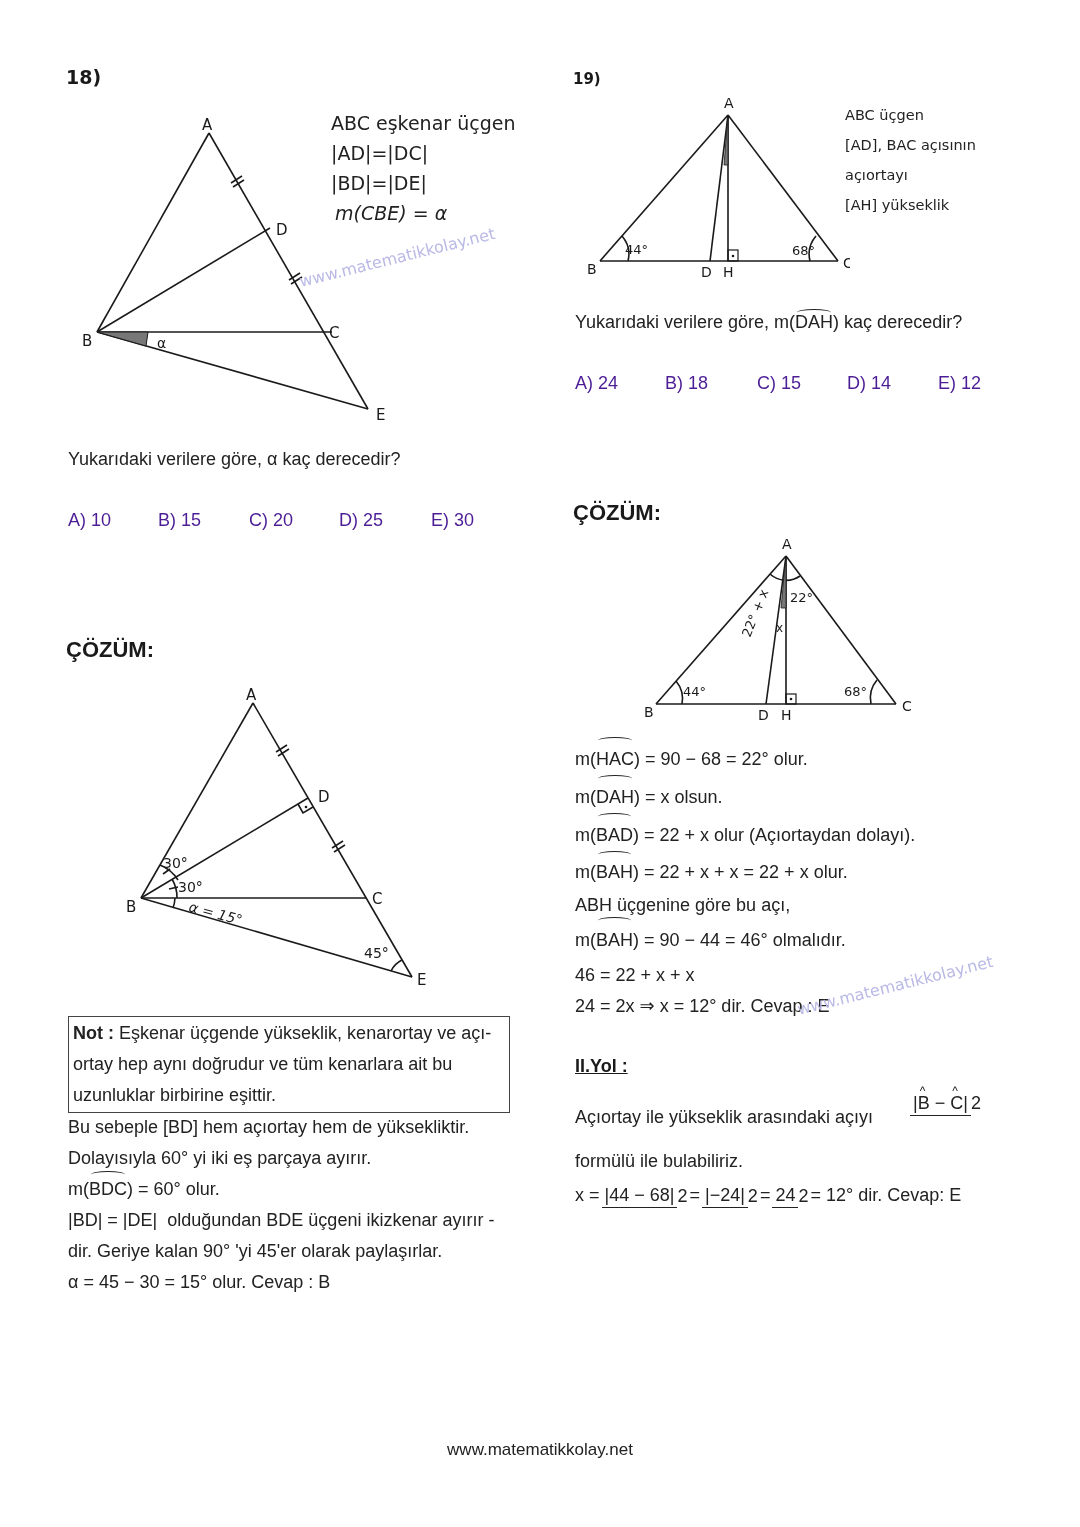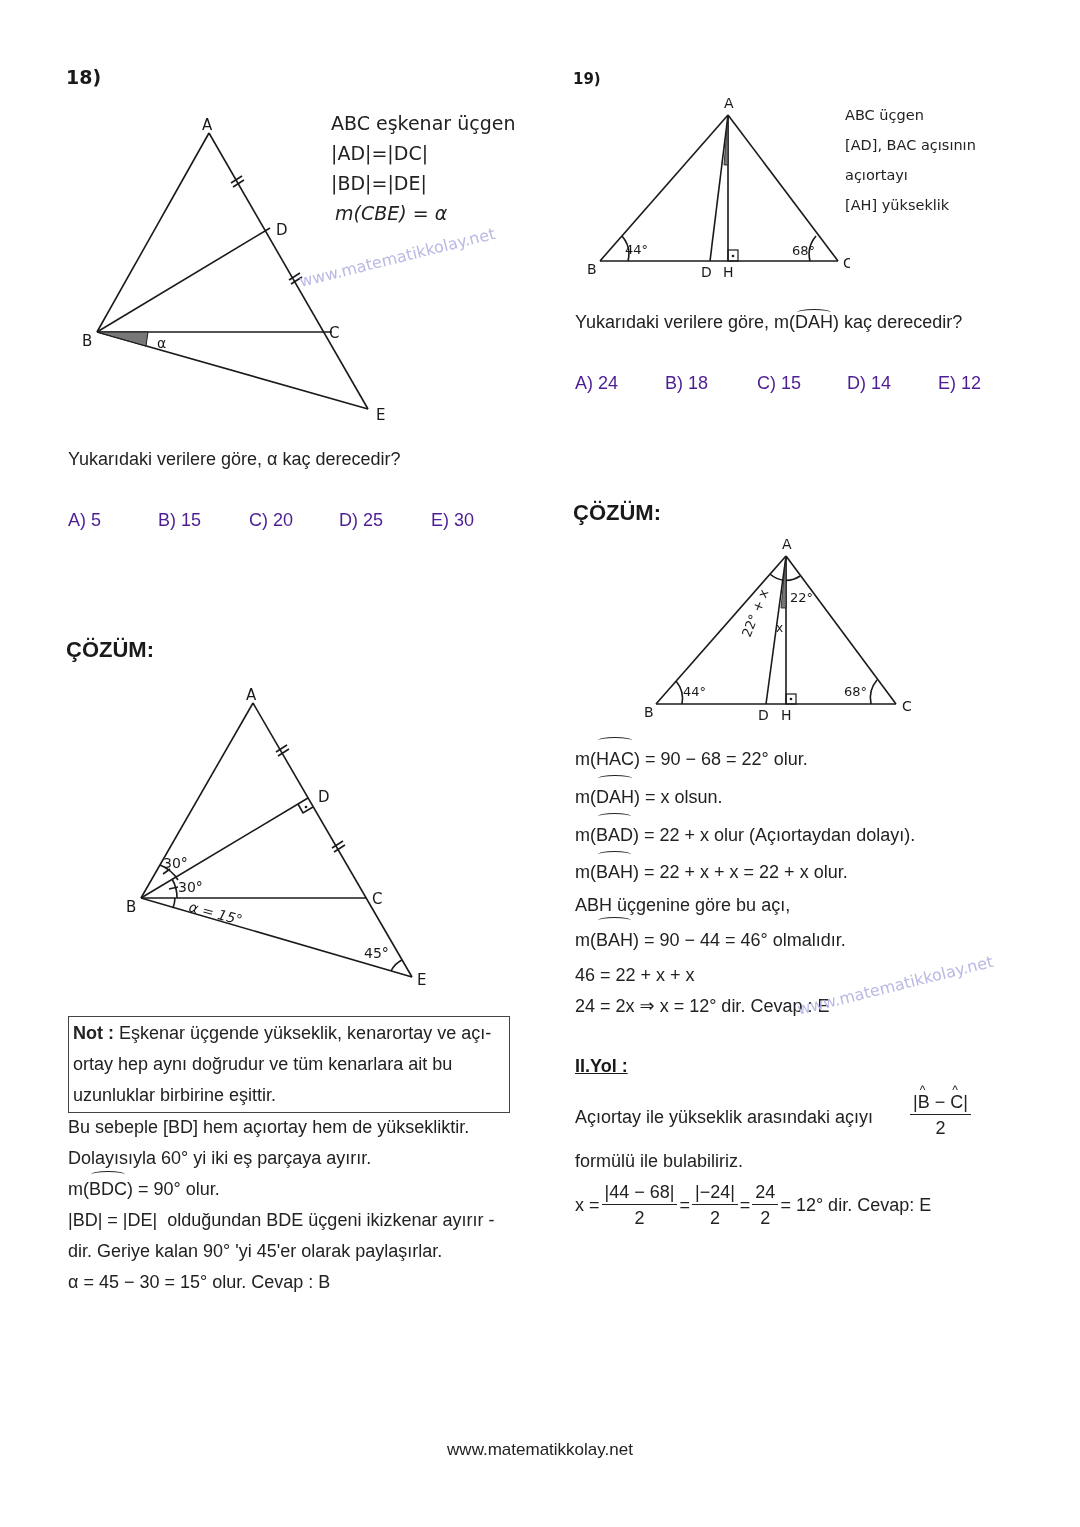--- a/index.html
+++ b/index.html
@@ -14,21 +14,21 @@
   .txt { font-size: 18px; color: #222; }
   .choices { display: flex; font-size: 18px; color: #4c1d95; }
   .choices span { display: inline-block; }
   .sol-h { font-weight: bold; font-size: 22px; }
   .line { font-size: 18px; line-height: 31px; color: #222; white-space: nowrap; }
   .arc { position: relative; display: inline-block; }
   .arc::before { content: ""; position: absolute; left: 2px; right: 2px; top: -3px; height: 6px;
                  border-top: 1.3px solid #222; border-radius: 50% 50% 0 0; }
   .note-box { left: 68px; top: 1016px; width: 432px; border: 1.5px solid #444; padding: 1px 4px;
               font-size: 18px; line-height: 31px; color: #222; }
-  .frac { display: inline-flex; flex-direction: column; align-items: center; vertical-align: middle;
+  .frac { display: inline-flex; align-items: center; vertical-align: middle;
           margin: 0 2px; }
   .frac .num { border-bottom: 1.3px solid #222; padding: 0 3px; line-height: 24px; }
   .frac .den { line-height: 26px; }
   .watermark { color: #b9b9e6; font-size: 16px; transform: rotate(-14deg); transform-origin: left bottom;
                font-family: "DejaVu Sans", sans-serif; }
   .footer { left: 0; width: 1080px; top: 1440px; text-align: center; font-size: 17px; color: #222; }
   .ul { text-decoration: underline; font-weight: bold; }
   .hat { position: relative; display: inline-block; }
   .hat::before { content: "^"; position: absolute; top: -12px; left: 2px; font-size: 12px; }
 </style>
@@ -65,21 +65,21 @@
   <div>|AD|=|DC|</div>
   <div>|BD|=|DE|</div>
   <div style="font-style:italic;padding-left:4px">m(CBE) = α</div>
 </div>
 
 <div class="abs watermark" style="left:302px;top:272px">www.matematikkolay.net</div>
 
 <div class="abs txt" style="left:68px;top:449px">Yukarıdaki verilere göre, α kaç derecedir?</div>
 
 <div class="abs choices" style="left:68px;top:510px">
-  <span style="width:90px">A) 5</span>
+  <span style="width:90px">A) 10</span>
   <span style="width:91px">B) 15</span>
   <span style="width:90px">C) 20</span>
   <span style="width:92px">D) 25</span>
   <span>E) 30</span>
 </div>
 
 <div class="abs sol-h" style="left:66px;top:637px">ÇÖZÜM:</div>
 
 <svg class="abs" style="left:110px;top:680px" width="340" height="310">
   <g stroke="#1a1a1a" stroke-width="1.6" fill="none">
@@ -118,21 +118,21 @@
 
 <div class="abs note-box">
   <div><b>Not :</b>&nbsp;<span>Eşkenar üçgende yükseklik, kenarortay ve açı-</span></div>
   <div>ortay hep aynı doğrudur ve tüm kenarlara ait bu</div>
   <div>uzunluklar birbirine eşittir.</div>
 </div>
 
 <div class="abs" style="left:68px;top:1112px">
   <div class="line">Bu sebeple [BD] hem açıortay hem de yüksekliktir.</div>
   <div class="line">Dolayısıyla  60° yi iki eş parçaya ayırır.</div>
-  <div class="line">m(<span class="arc">BDC</span>) <span>= 90° olur.</span></div>
+  <div class="line">m(<span class="arc">BDC</span>) <span>= 60° olur.</span></div>
   <div class="line"><span>|BD| = |DE|</span>&nbsp; <span>olduğundan BDE üçgeni ikizkenar ayırır -</span></div>
   <div class="line">dir. Geriye kalan 90°  'yi  45'er olarak paylaşırlar.</div>
   <div class="line">α = 45 − 30 = 15°  olur.    Cevap :  B</div>
 </div>
 
 <div class="abs qnum q19num">19)</div>
 
 <svg class="abs" style="left:580px;top:90px" width="270" height="195">
   <g stroke="#1a1a1a" stroke-width="1.6" fill="none">
 

